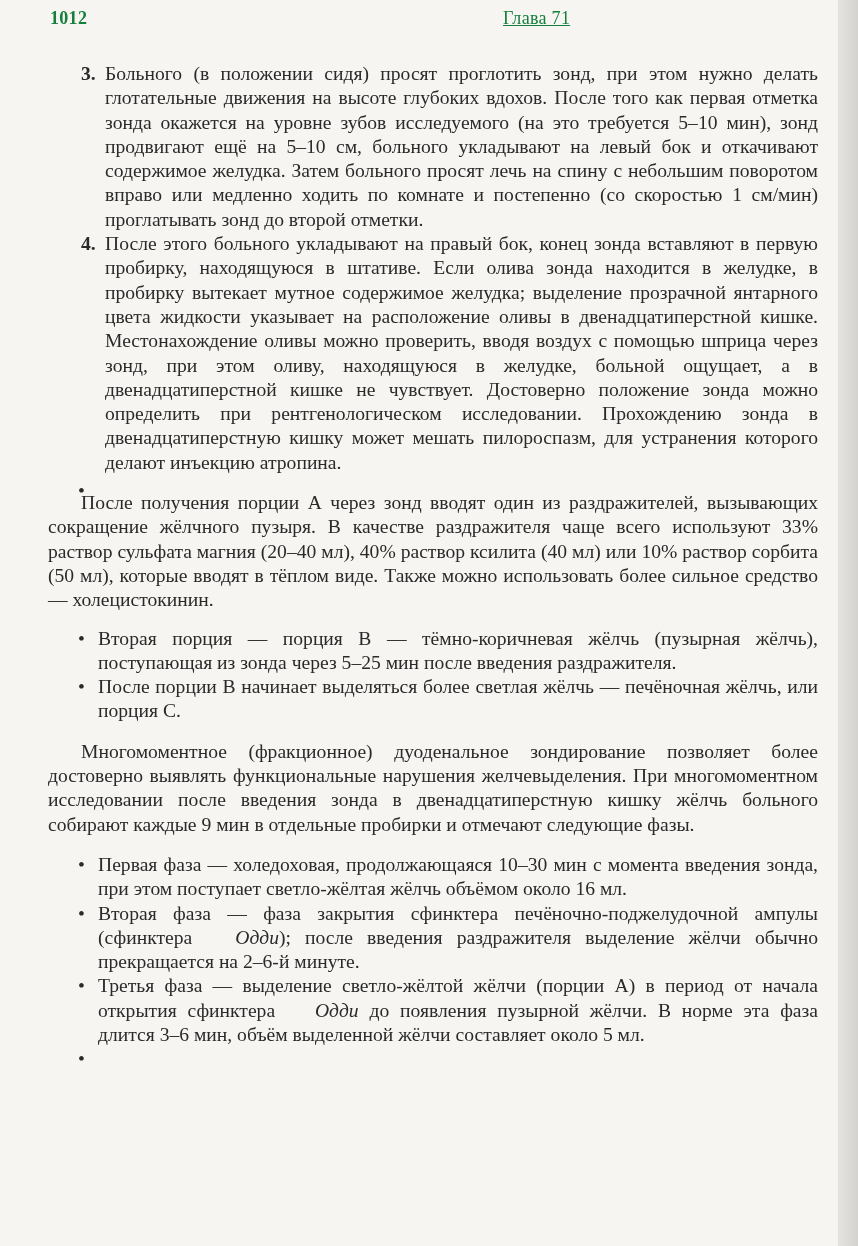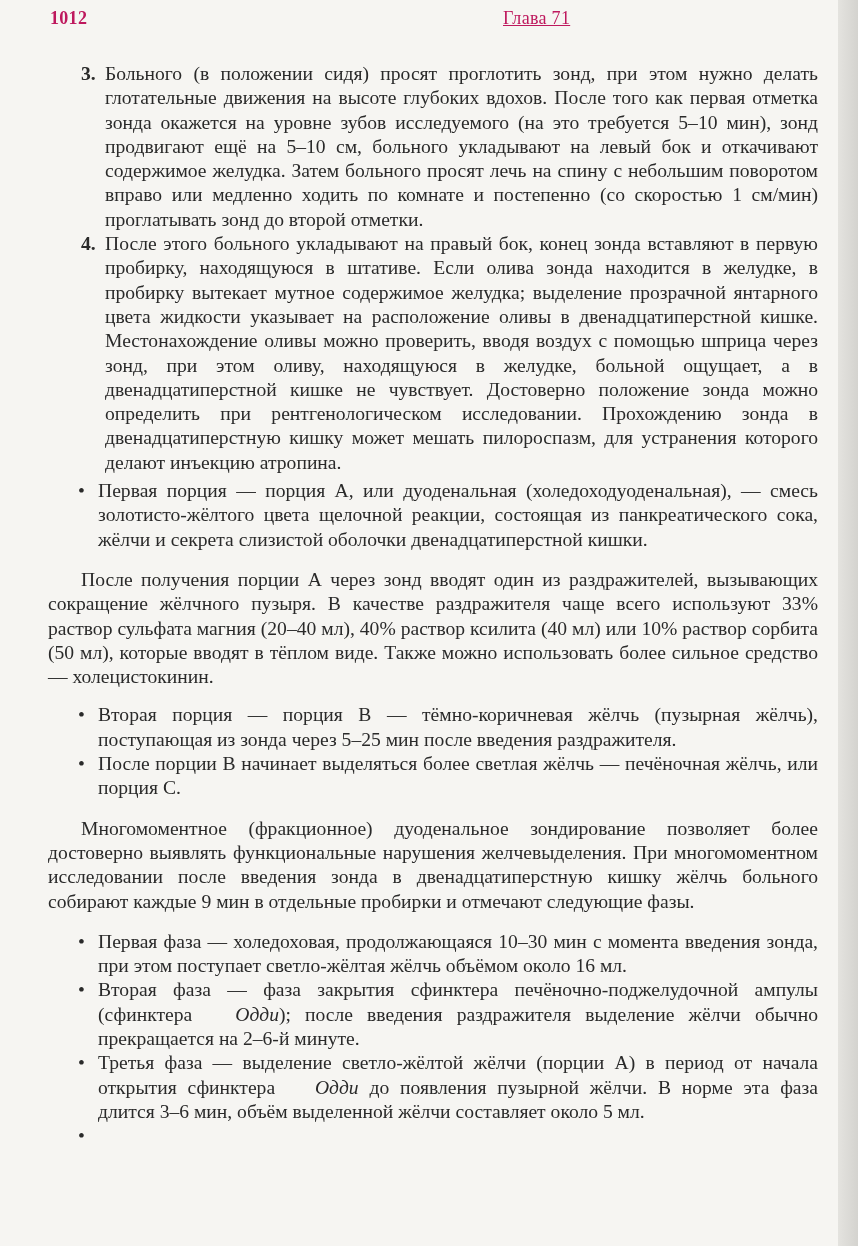--- a/index.html
+++ b/index.html
@@ -13,21 +13,21 @@
   .page {
     position: absolute; left: 0; top: 0; width: 838px; height: 1246px;
     background: #f6f5f2;
   }
   .edge {
     position: absolute; right: 0; top: 0; width: 20px; height: 1246px;
     background: linear-gradient(to right, #e4e3df, #d4d3cf);
   }
   .header {
     position: absolute; top: 8px; left: 50px; right: 40px;
-    font-size: 18px; letter-spacing: 0.3px; color: #be185d;
+    font-size: 18px; letter-spacing: 0.3px; color: #15803d;
     height: 26px;
   }
   .header .num { position: absolute; left: 0; font-weight: bold; }
   .header .title { position: absolute; left: 130px; }
   .header .chap { position: absolute; left: 453px; text-decoration: underline; }
   .content {
     position: absolute; top: 62px; left: 48px; width: 770px;
     font-size: 19.6px; line-height: 24.3px;
     text-align: justify;
     font-stretch: condensed;
@@ -55,21 +55,20 @@
       <span>Больного (в положении сидя) просят проглотить зонд, при этом нужно делать глотательные движения на высоте глубоких вдохов. После того как первая отметка зонда окажется на уровне зубов исследуемого (на это требуется 5–10 мин), зонд продвигают ещё на 5–10 см, больного укладывают на левый бок и откачивают содержимое желудка. Затем больного просят лечь на спину с небольшим поворотом вправо или медленно ходить по комнате и постепенно (со скоростью 1 см/мин) проглатывать зонд до второй отметки.</span>
     </p>
     <p class="num-item" style="margin-bottom:4px">
       <span class="n">4.</span>
       <span>После этого больного укладывают на правый бок, конец зонда вставляют в первую пробирку, находящуюся в штативе. Если олива зонда находится в желудке, в пробирку вытекает мутное содержимое желудка; выделение прозрачной янтарного цвета жидкости указывает на расположение оливы в двенадцатиперстной кишке. Местонахождение оливы можно проверить, вводя воздух с помощью шприца через зонд, при этом оливу, находящуюся в желудке, больной ощущает, а в двенадцатиперстной кишке не чувствует. Достоверно положение зонда можно определить при рентгенологическом исследовании. Прохождению зонда в двенадцатиперстную кишку может мешать пилороспазм, для устранения которого делают инъекцию атропина.</span>
     </p>
 
 
     <p class="bullet" style="margin-bottom:16px">
       <span class="dot">•</span>
-      <span>Первая порция — порция А, или дуоденальная (холедоходуоденальная), — смесь золотисто-жёлтого цвета щелочной реакции, состоящая из панкреатического сока, жёлчи и секрета слизистой оболочки двенадцатиперстной кишки.</span>
     </p>
 
     <p class="para">После получения порции А через зонд вводят один из раздражителей, вызывающих сокращение жёлчного пузыря. В качестве раздражителя чаще всего используют 33% раствор сульфата магния (20–40 мл), 40% раствор ксилита (40 мл) или 10% раствор сорбита (50 мл), которые вводят в тёплом виде. Также можно использовать более сильное средство — холецистокинин.</p>
 
     <p class="bullet">
       <span class="dot">•</span>
       <span>Вторая порция — порция В — тёмно-коричневая жёлчь (пузырная жёлчь), поступающая из зонда через 5–25 мин после введения раздражителя.</span>
     </p>
     <p class="bullet" style="margin-bottom:16px">
       <span class="dot">•</span>

